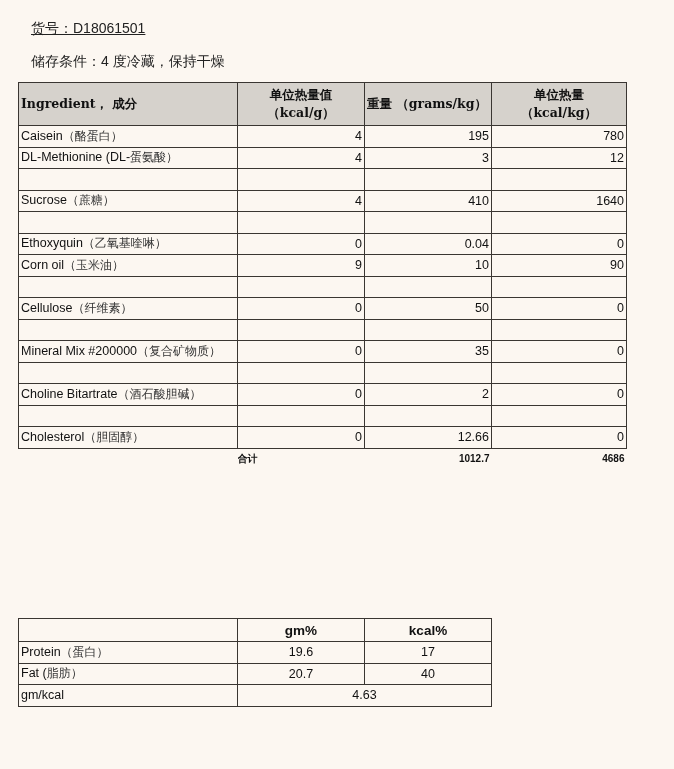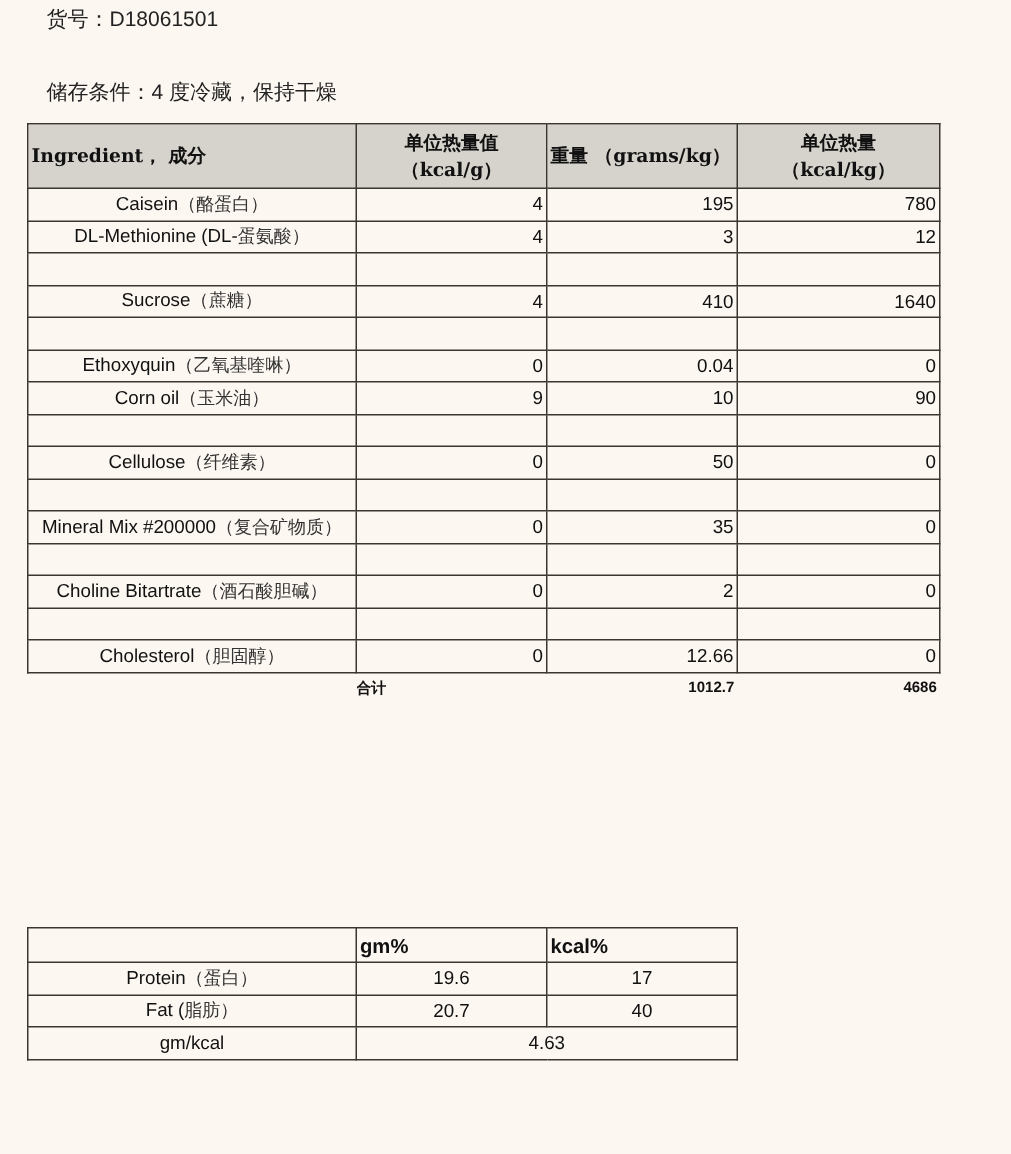--- a/index.html
+++ b/index.html
@@ -4,47 +4,47 @@
 <style>
   html, body { margin: 0; padding: 0; }
   body {
     width: 674px; height: 769px; overflow: hidden;
     background: #fcf7f1;
     font-family: "Liberation Sans", "DejaVu Sans", sans-serif;
     color: #111;
     position: relative;
   }
   .line { position: absolute; left: 31px; font-size: 14px; color: #222; }
-  #sku { top: 4px; }
+  #sku { top: 20px; text-decoration: underline; }
   #storage { top: 53px; }
   table { border-collapse: collapse; position: absolute; left: 18px; table-layout: fixed; }
   #t1 { top: 82px; width: 608px; }
   #t1 col.c1 { width: 219px; }
   #t1 col.c2 { width: 127px; }
   #t1 col.c3 { width: 127px; }
   #t1 col.c4 { width: 135px; }
   td, th { border: 1.5px solid #3a3632; padding: 0 2px; font-size: 12.5px; white-space: nowrap; overflow: hidden; }
   th {
     background: #d6d2cc; font-family: "DejaVu Serif", "Liberation Serif", serif;
     font-weight: bold; font-size: 12.5px; height: 42px; line-height: 18px;
   }
   th.left { text-align: left; }
   th.center { text-align: center; }
   #t1 td { height: 20.5px; }
   td.num { text-align: right; }
-  td.name { text-align: center; }
+  td.name { text-align: left; }
   .cn { color: #333; font-family: "DejaVu Sans", sans-serif; font-size: 12px; }
   tr.total td { border: none; font-weight: bold; font-size: 10px; height: 22px; }
   tr.total td.lbl { text-align: left; padding-left: 0; }
   #t2 { top: 618px; width: 473px; }
   #t2 col.c1 { width: 219px; }
   #t2 col.c2 { width: 127px; }
   #t2 col.c3 { width: 127px; }
   #t2 td { height: 20.5px; }
-  #t2 tr.head td { font-weight: bold; font-size: 13.5px; height: 22px; }
+  #t2 tr.head td { font-weight: bold; font-size: 13.5px; height: 22px; text-align: center; }
   td.ctr { text-align: center; }
 </style>
 </head>
 <body>
 
 <div class="line" id="sku">货号：D18061501</div>
 <div class="line" id="storage">储存条件：4 度冷藏，保持干燥</div>
 
 <table id="t1">
   <colgroup>

